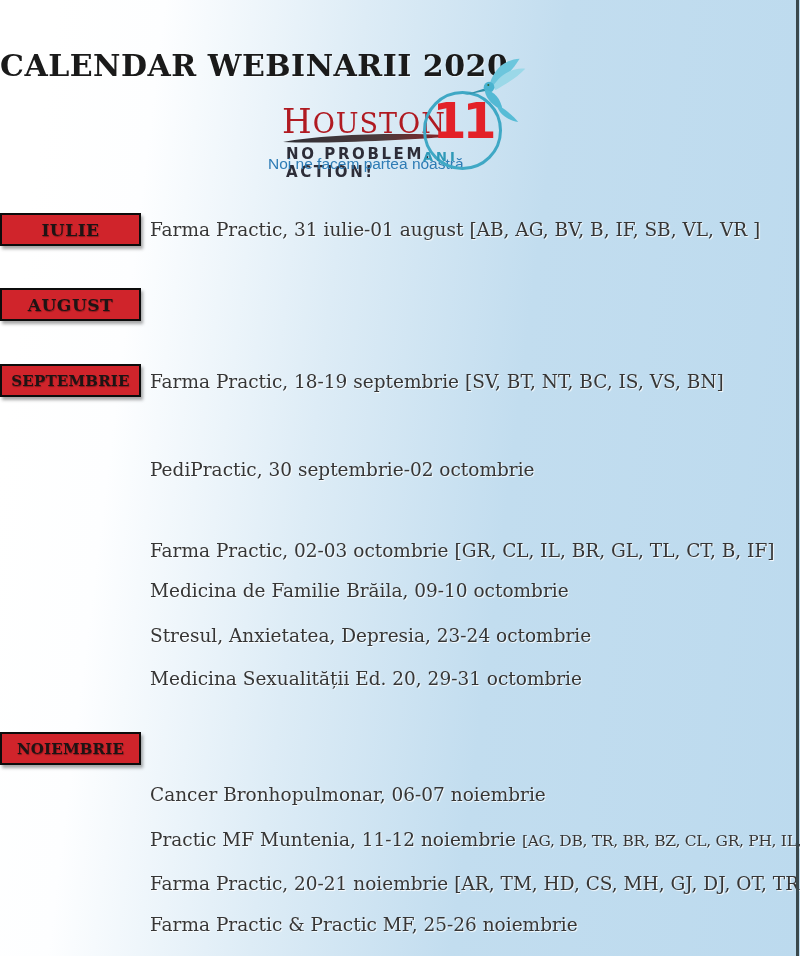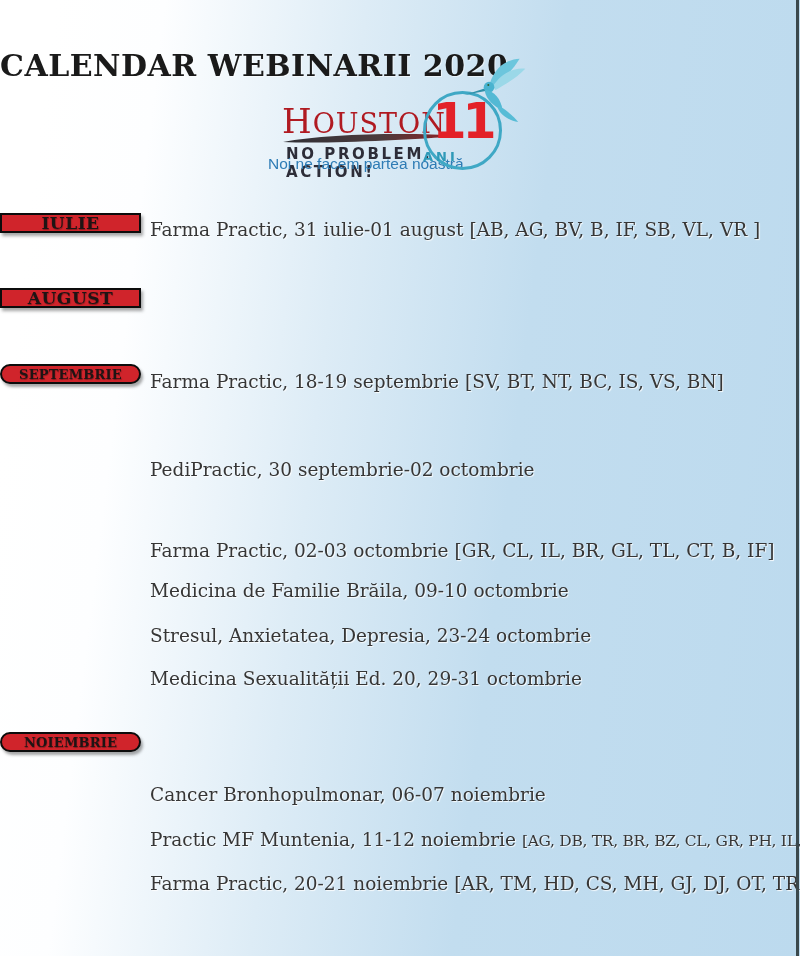--- a/index.html
+++ b/index.html
@@ -52,29 +52,29 @@
     font-size: 49px; font-weight: bold; letter-spacing: -4px; color: #e32128;
   }
   .badge-label {
     position: absolute; left: 423px; top: 149px; width: 79px;
     font-family: "DejaVu Sans", sans-serif;
     font-size: 13px; font-weight: bold; letter-spacing: 3px; color: #2f9ab8;
   }
   .bird { position: absolute; left: 458px; top: 58px; width: 72px; height: 64px; }
   
   .month-box {
-    position: absolute; left: 0; width: 141px; height: 20px;
+    position: absolute; left: 0; width: 141px; height: 33px;
     background: #d0242b; border: 2px solid #0c0c0c;
     box-sizing: border-box;
     box-shadow: 2px 3px 3px rgba(60,60,60,0.45);
     display: flex; align-items: center; justify-content: center;
     font-size: 17px; font-weight: bold; letter-spacing: 0.5px;
     color: #1e1414; text-shadow: 0.5px 1px 1px rgba(0,0,0,0.35);
   }
-  .month-box.long { font-size: 13px; letter-spacing: 0.2px; border-radius: 13px; }
+  .month-box.long { font-size: 15px; letter-spacing: 0.2px; }
   
   .event {
     position: absolute; left: 150px; width: 645px; line-height: 26px;
     font-size: 18.5px; color: #363636;
     text-shadow: 1px 1px 1px rgba(255,255,255,0.9);
     white-space: nowrap;
   }
   .event .codes { margin-left: 6px; }
   .event .codes.condensed { font-size: 15.5px; letter-spacing: -0.3px; }
 </style>
@@ -126,15 +126,16 @@
 
   <div class="event" style="top:538px"><span>Farma Practic, 02-03 octombrie</span><span class="codes">[GR, CL, IL, BR, GL, TL, CT, B, IF]</span></div>
   <div class="event" style="top:578px"><span>Medicina de Familie Brăila, 09-10 octombrie</span><span class="codes"></span></div>
   <div class="event" style="top:623px"><span>Stresul, Anxietatea, Depresia, 23-24 octombrie</span><span class="codes"></span></div>
   <div class="event" style="top:666px"><span>Medicina Sexualității Ed. 20, 29-31 octombrie</span><span class="codes"></span></div>
 
   <div class="month-box long" style="top:732px">NOIEMBRIE</div>
   <div class="event" style="top:782px"><span>Cancer Bronhopulmonar, 06-07 noiembrie</span><span class="codes"></span></div>
   <div class="event" style="top:827px"><span>Practic MF Muntenia, 11-12 noiembrie</span><span class="codes condensed">[AG, DB, TR, BR, BZ, CL, GR, PH, IL, B, IF, BV]</span></div>
   <div class="event" style="top:871px"><span>Farma Practic, 20-21 noiembrie</span><span class="codes">[AR, TM, HD, CS, MH, GJ, DJ, OT, TR]</span></div>
+  <div class="event" style="top:912px"><span>Farma Practic &amp; Practic MF, 25-26 noiembrie</span><span class="codes"></span></div>
 
   <div class="right-edge"></div>
 </div>
 
 </body></html>

